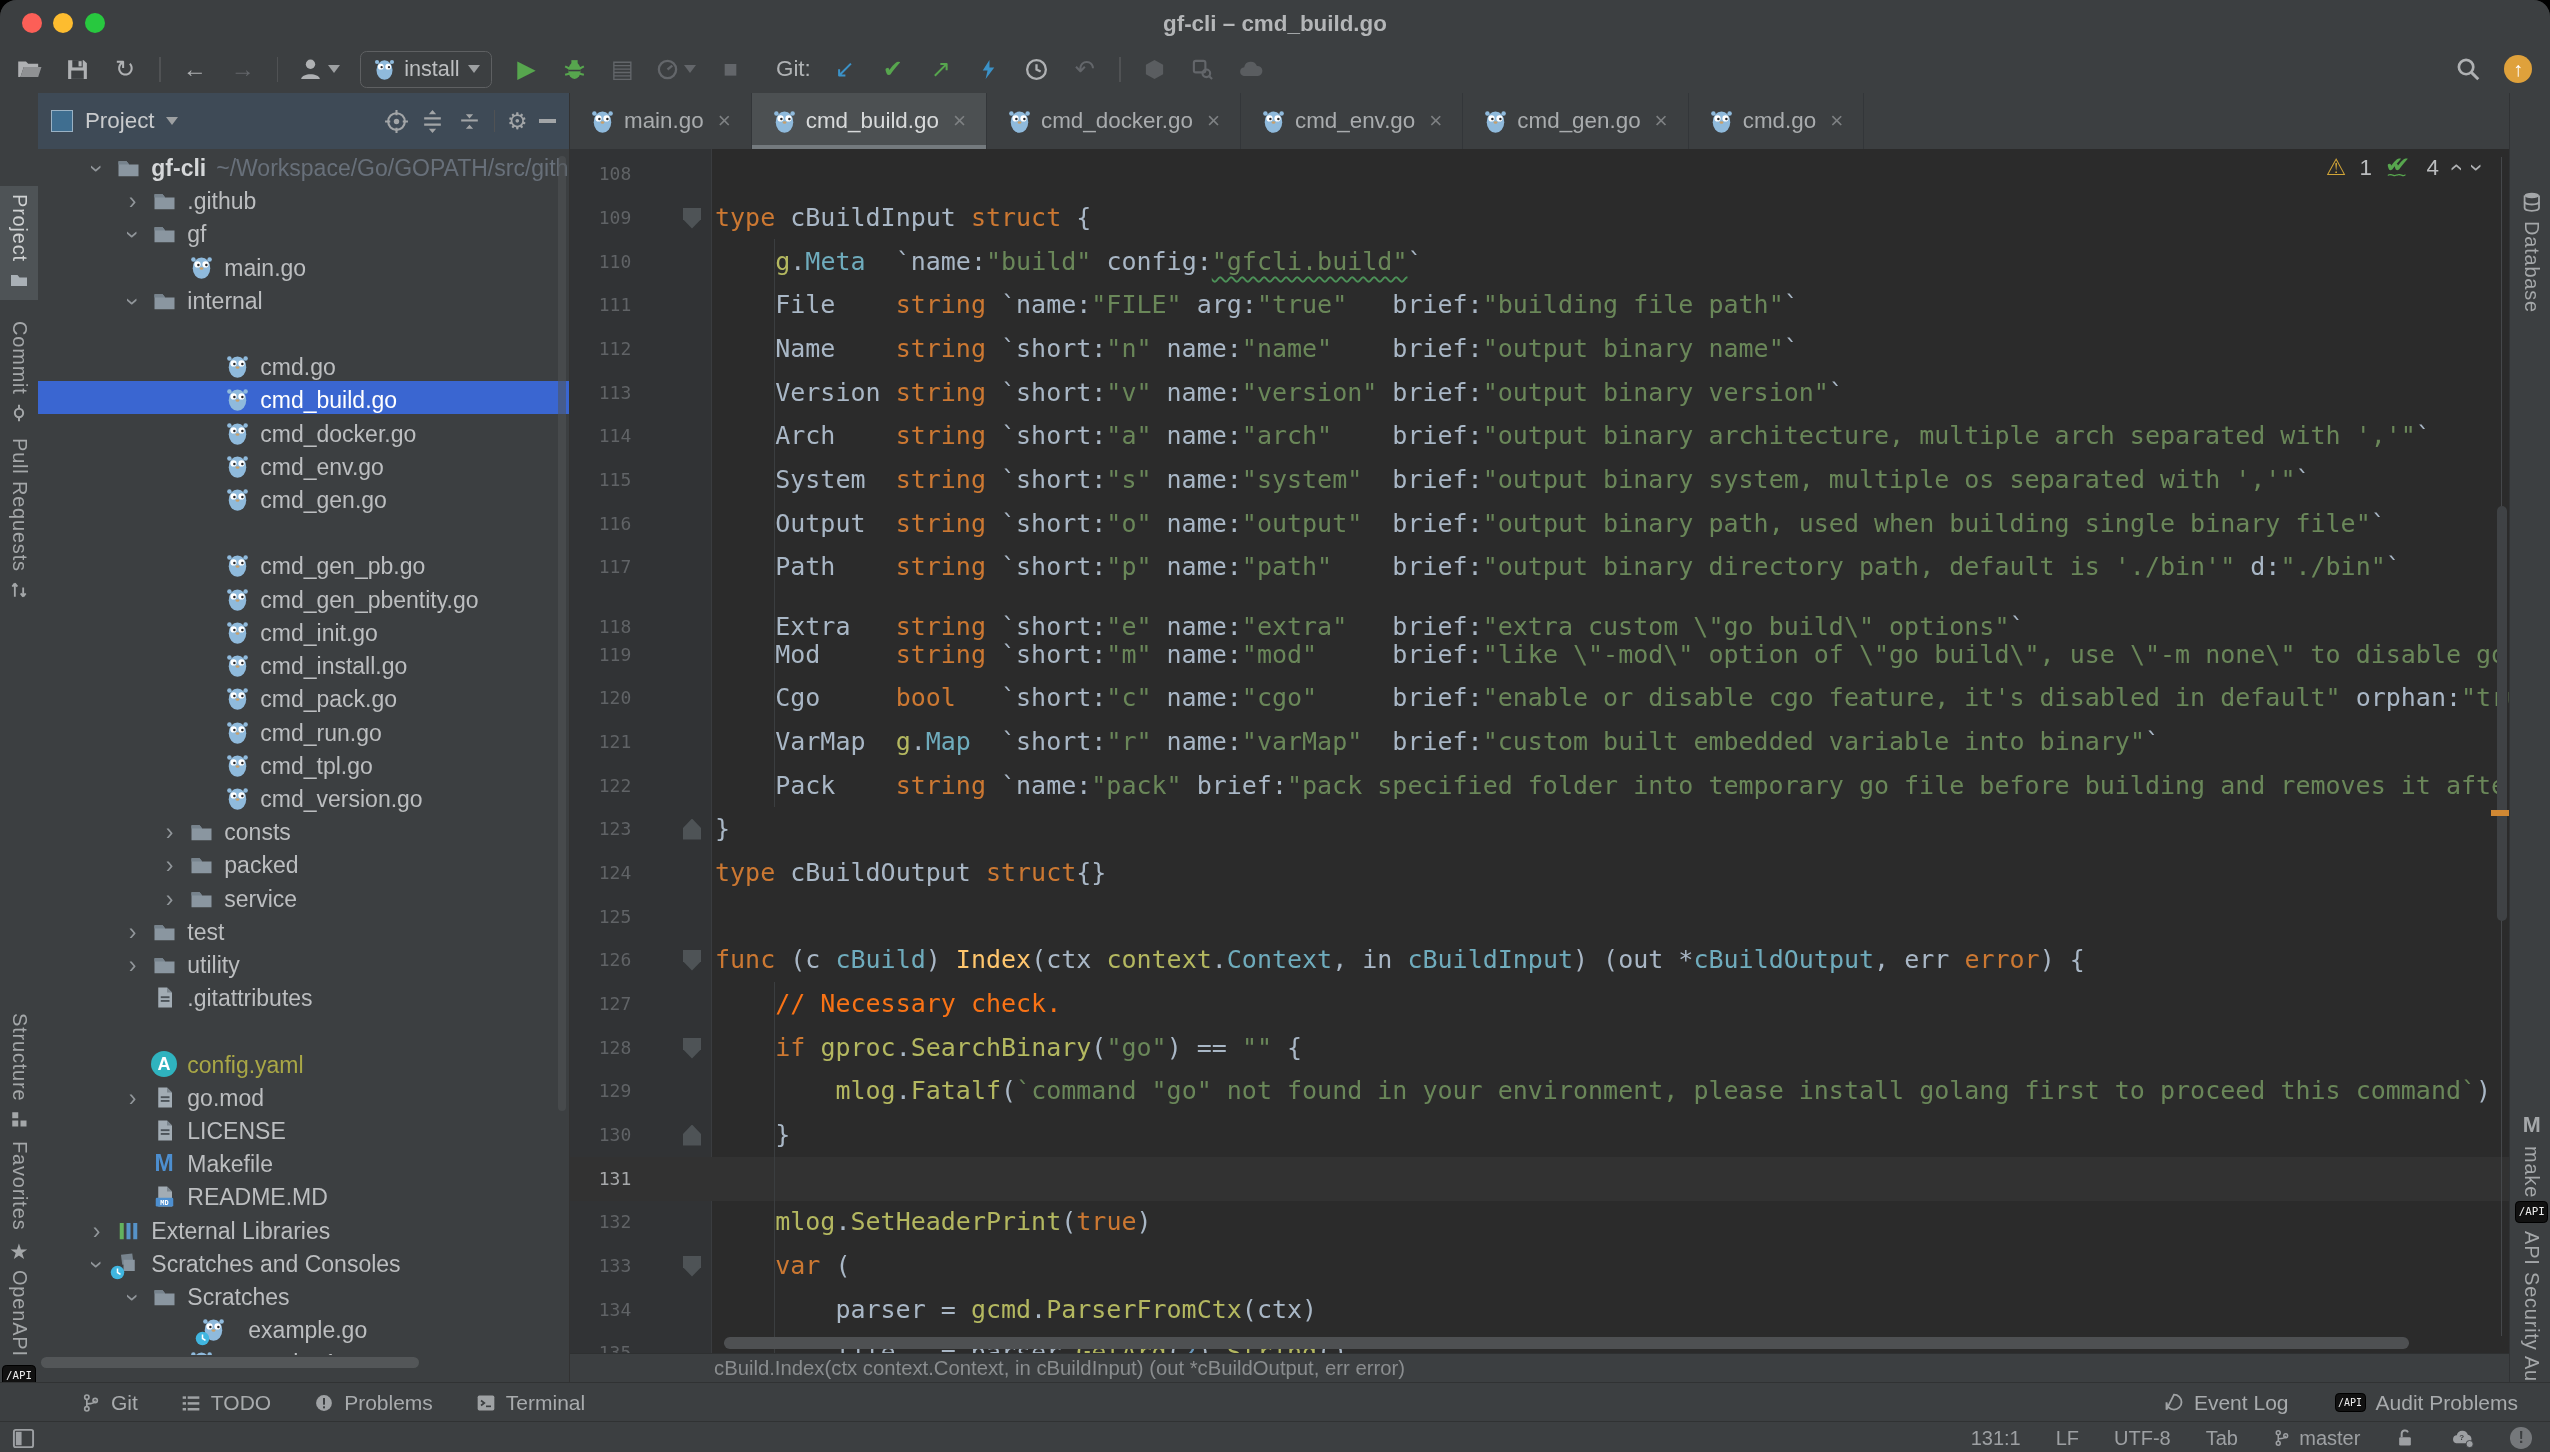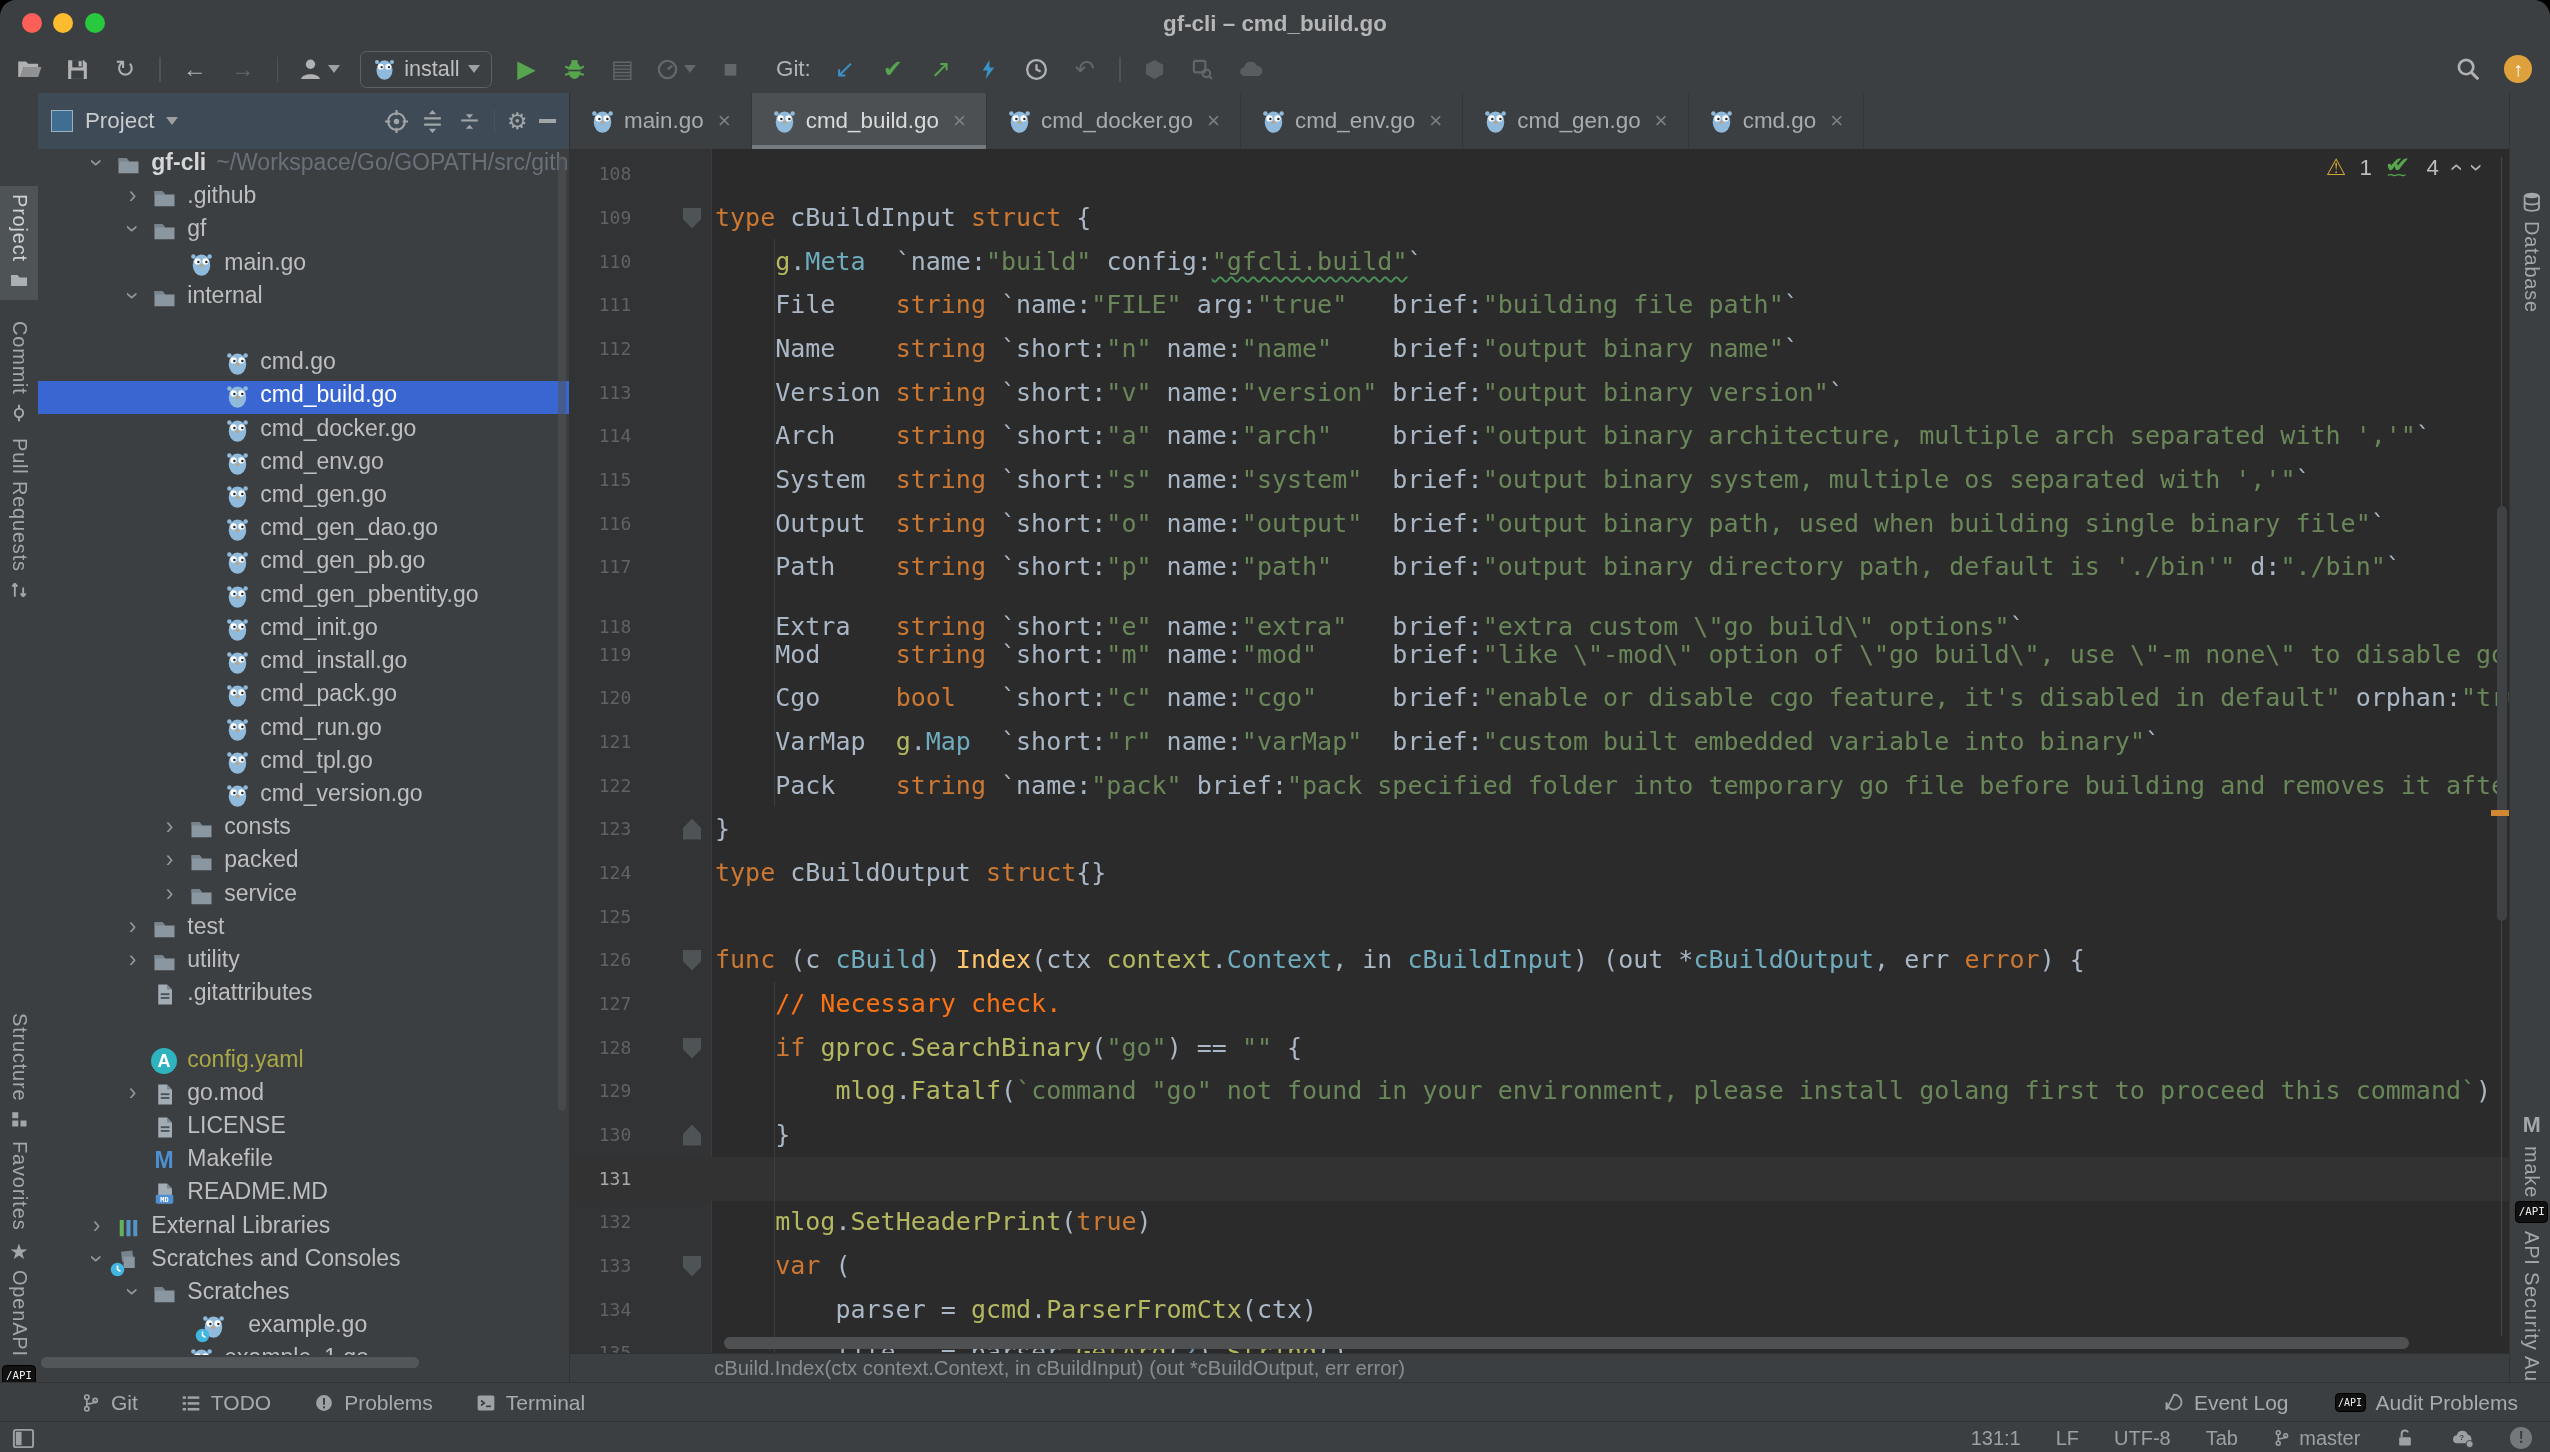--- a/index.html
+++ b/index.html
@@ -27,21 +27,21 @@
   .stripe-item{position:absolute;left:0;width:38px;display:flex;flex-direction:column;align-items:center;gap:8.3px;}
   .stripe-item-r{position:absolute;left:1.7px;width:40px;display:flex;flex-direction:column;align-items:center;gap:8.3px;}
   #stripe-project{background:#4E5356;padding:8.3px 0 10px;top:93px;}
   .apibox{background:#111;border:1.7px solid #000;color:#EEE;border-radius:4.2px;font-family:"DejaVu Sans Mono",monospace;font-size:10.8px;padding:3.3px 2.5px;}
   
   #project-panel{position:absolute;left:38px;top:93px;width:531px;height:1289px;background:#3C3F41;border-right:0.8px solid #323232;}
   #project-header{position:absolute;left:0;top:0;width:531px;height:56px;background:#3E4A56;display:flex;align-items:center;gap:11.6px;padding:0 13.3px;box-sizing:border-box;}
   #project-header .ph-title{font-size:22.4px;color:#C9CBCD;}
   .ph-ic{color:#A2A5A7;display:inline-flex;}
   #tree{position:absolute;left:0;top:56px;width:531px;height:1206px;overflow:hidden;}
-  .trow{position:absolute;left:0;width:526px;height:33px;display:flex;align-items:flex-start;font-size:23px;color:#BCBEC0;white-space:nowrap;}
+  .trow{position:absolute;left:0;width:526px;height:33px;display:flex;align-items:flex-end;font-size:23px;color:#BCBEC0;white-space:nowrap;}
   .trow.sel{background:#3A66D1;color:#FFFFFF;width:531px;}
   .trow .chev{width:33px;font-size:23px;color:#91969A;display:inline-flex;justify-content:center;}
   .trow.sel .chev{color:#E6E9EE;}
   .trow .chev .op{display:inline-block;transform:rotate(90deg);}
   .trow .chev .cl{display:inline-block;}
   .trow .ticon{width:30px;height:30px;display:inline-flex;align-items:center;justify-content:center;margin-right:8.3px;position:relative;}
   .trow .tlabel.bold{font-weight:bold;color:#D5D7D9;}
   .trow .tpath{color:#68707A;margin-left:10px;}
   .mletter{color:#4D8FD0;font-weight:bold;font-size:23px;}
   .ansible{width:26.6px;height:26.6px;border-radius:50%;background:#2FB3BF;color:#fff;font-size:18px;font-weight:bold;display:flex;align-items:center;justify-content:center;}
@@ -435,36 +435,20 @@
               <circle cx="16.5" cy="3.5" r="1.8" fill="#8FBADC"></circle>
               <circle cx="6.8" cy="7.5" r="2.5" fill="#fff"></circle>
               <circle cx="13.2" cy="7.5" r="2.5" fill="#fff"></circle>
               <circle cx="7.5" cy="8" r="1" fill="#26282B"></circle>
               <circle cx="13.9" cy="8" r="1" fill="#26282B"></circle>
               <ellipse cx="10" cy="10.8" rx="1.5" ry="1" fill="#C8A06B"></ellipse>
             </svg>
           </span>
           <span class="tlabel">cmd_gen.go</span>
         </div>
-        <div class="trow" style="top: 365px; padding-left: 151px;">
-          <span class="chev"></span>
-          <span class="ticon">
-            <svg viewBox="0 0 20 20" width="25" height="25">
-              <ellipse cx="10" cy="10.5" rx="7" ry="8.5" fill="#8FBADC"></ellipse>
-              <circle cx="3.5" cy="3.5" r="1.8" fill="#8FBADC"></circle>
-              <circle cx="16.5" cy="3.5" r="1.8" fill="#8FBADC"></circle>
-              <circle cx="6.8" cy="7.5" r="2.5" fill="#fff"></circle>
-              <circle cx="13.2" cy="7.5" r="2.5" fill="#fff"></circle>
-              <circle cx="7.5" cy="8" r="1" fill="#26282B"></circle>
-              <circle cx="13.9" cy="8" r="1" fill="#26282B"></circle>
-              <ellipse cx="10" cy="10.8" rx="1.5" ry="1" fill="#C8A06B"></ellipse>
-            </svg>
-          </span>
-          <span class="tlabel">cmd_gen_dao.go</span>
-        </div>
         <div class="trow" style="top: 398px; padding-left: 151px;">
           <span class="chev"></span>
           <span class="ticon">
             <svg viewBox="0 0 20 20" width="25" height="25">
               <ellipse cx="10" cy="10.5" rx="7" ry="8.5" fill="#8FBADC"></ellipse>
               <circle cx="3.5" cy="3.5" r="1.8" fill="#8FBADC"></circle>
               <circle cx="16.5" cy="3.5" r="1.8" fill="#8FBADC"></circle>
               <circle cx="6.8" cy="7.5" r="2.5" fill="#fff"></circle>
               <circle cx="13.2" cy="7.5" r="2.5" fill="#fff"></circle>
               <circle cx="7.5" cy="8" r="1" fill="#26282B"></circle>

